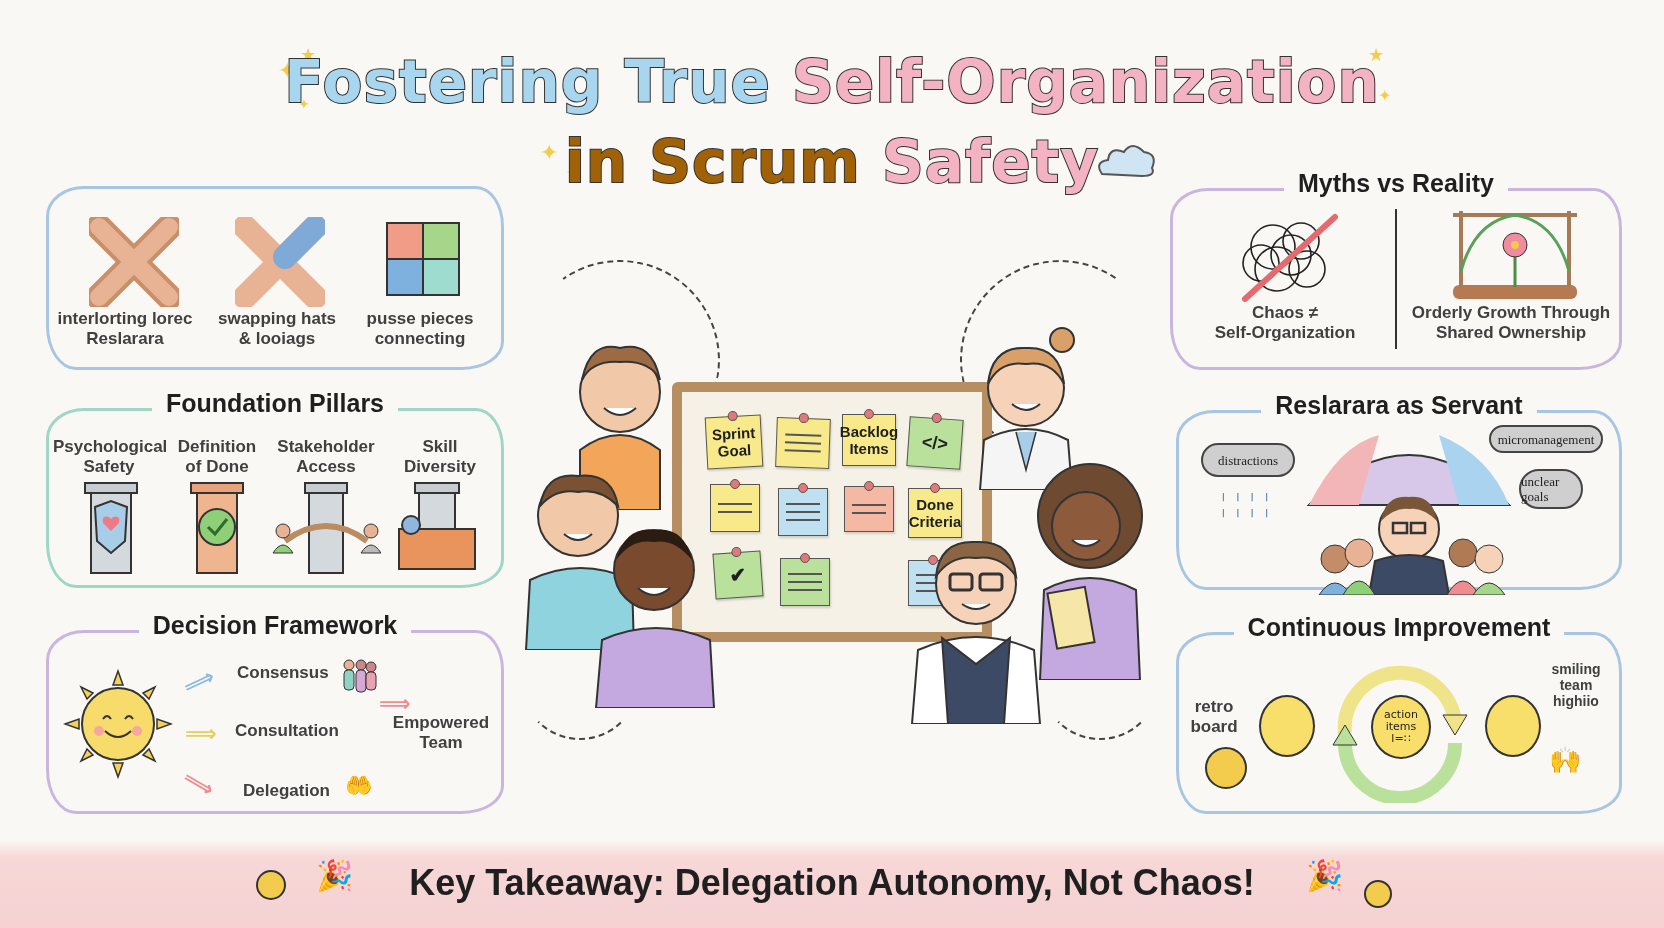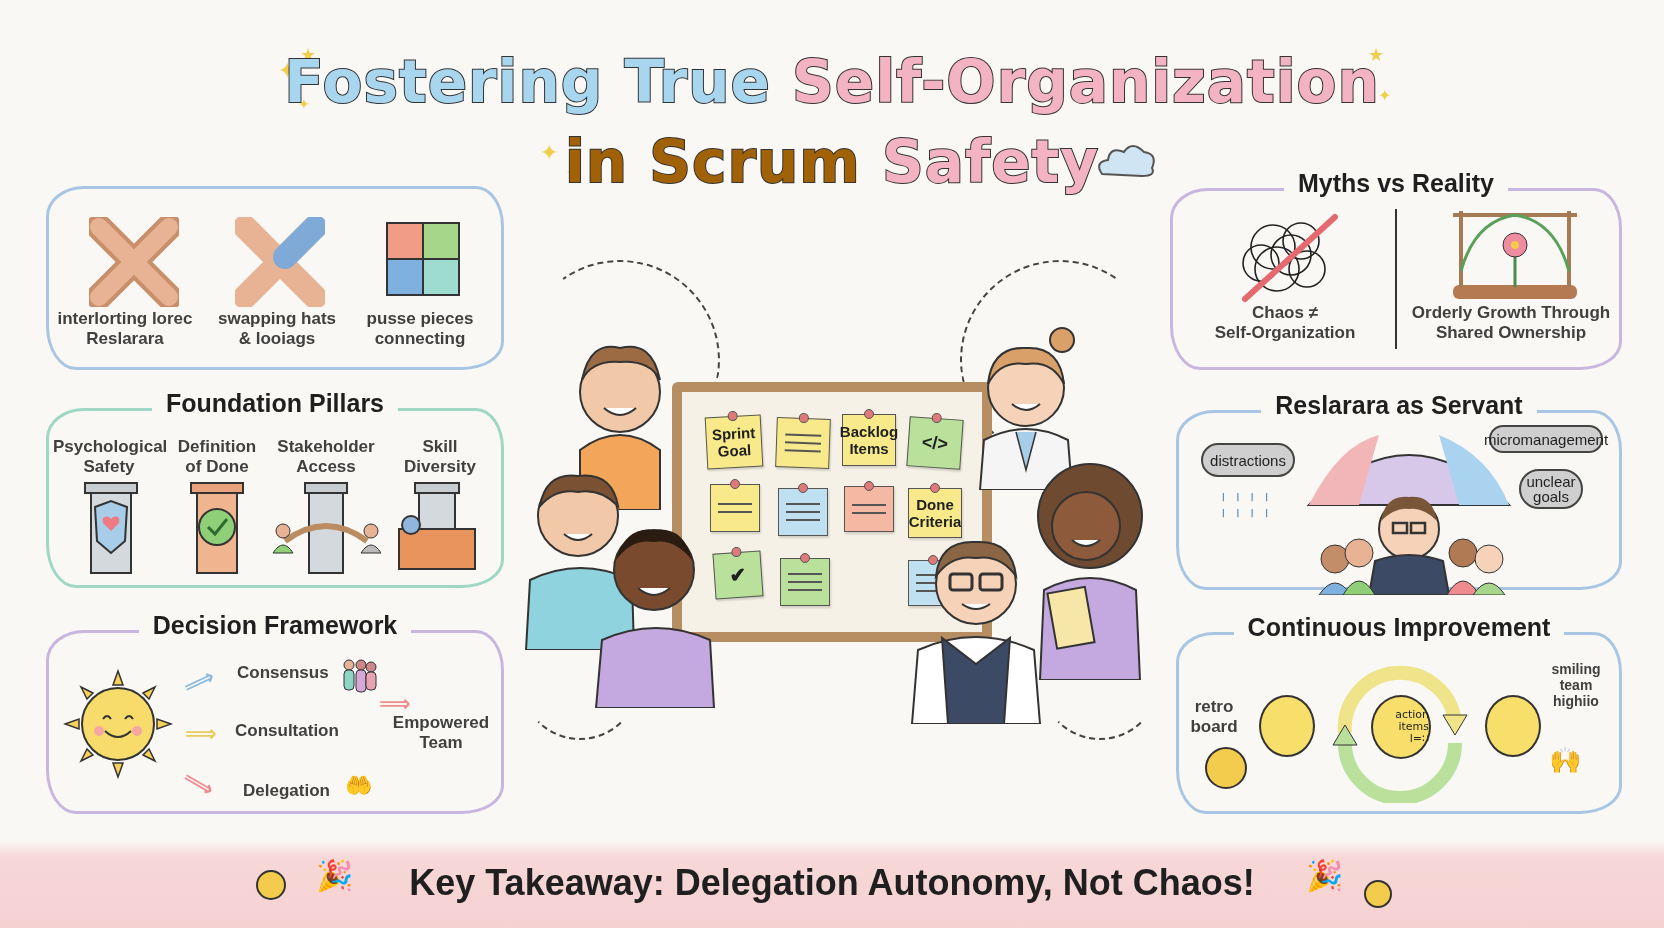--- a/index.html
+++ b/index.html
@@ -16,21 +16,21 @@
 .ptitle span{background:#f9f8f4;padding:0 14px;font-size:25px;font-weight:bold;font-family:"Liberation Sans",sans-serif}
 .lbl{position:absolute;text-align:center;font-family:"Liberation Sans",sans-serif;font-size:17px;line-height:20px;font-weight:bold;color:#404040}
 .sm{font-size:13px;line-height:15px}
 .note{position:absolute;border:1.5px solid #555;font-family:"Liberation Sans",sans-serif;font-size:15px;line-height:17px;text-align:center;display:flex;align-items:center;justify-content:center;font-weight:bold;box-shadow:1px 2px 2px rgba(0,0,0,.15)}
 .pin{position:absolute;top:-6px;left:50%;width:10px;height:10px;margin-left:-5px;border-radius:50%;background:#e07a7a;border:1px solid #555}
 .line{height:2px;background:#555;margin:3px 6px;width:70%}
 .banner{position:absolute;left:0;top:840px;width:1664px;height:88px;background:linear-gradient(#f9f8f4 0,#f7d7d7 18px,#f5d1d2 100%)}
 .btxt{position:absolute;left:0;right:0;top:22px;text-align:center;font-size:36px;font-weight:bold;font-family:"Liberation Sans",sans-serif}
 .face{position:absolute;border-radius:50%;border:2px solid #333;background:#f3cc4e}
 .dash{position:absolute;border:2.5px dashed #444;border-radius:50%}
-.cloud{position:absolute;background:#cfcfcf;border:2px solid #444;border-radius:30px;font-family:Liberation Sans, sans-serif;font-size:15px;display:flex;align-items:center;justify-content:center;text-align:center;line-height:15px}
+.cloud{position:absolute;background:#cfcfcf;border:2px solid #444;border-radius:30px;font-family:Liberation Serif, serif;font-size:13px;display:flex;align-items:center;justify-content:center;line-height:15px}
 .bulb{position:absolute;border-radius:50%;border:2.5px solid #333;background:#f8de6a}
 .arrowtxt{position:absolute;font-size:22px;font-weight:bold}
 </style>
 </head>
 <body>
 
 <span class="star" style="left:278px;top:58px">✦</span>
 <span class="star" style="left:300px;top:44px;font-size:18px">★</span>
 <span class="star" style="left:298px;top:96px;font-size:14px">✦</span>
 <span class="star" style="left:1368px;top:44px;font-size:18px">★</span>
@@ -339,21 +339,21 @@
       <div>board</div>
   </div>
   <div class="face" style="left:26px;top:112px;width:42px;height:42px"></div>
   <div class="bulb" style="left:80px;top:60px;width:56px;height:62px"></div>
   <svg class="abs" style="left:146px;top:28px" width="150" height="140">
     <path d="M20 70 A55 55 0 0 1 130 60" stroke="#f0e48a" stroke-width="14" fill="none"></path>
     <path d="M130 80 A55 55 0 0 1 20 80" stroke="#b9e19b" stroke-width="14" fill="none"></path>
     <polygon points="118,52 142,52 130,72" fill="#f0e48a" stroke="#333"></polygon>
     <polygon points="8,82 32,82 20,62" fill="#b9e19b" stroke="#333"></polygon>
   </svg>
-  <div class="bulb" style="left:192px;top:60px;width:60px;height:64px;display:flex;flex-direction:column;align-items:flex-end;justify-content:center;font-size:11px;line-height:12px">
+  <div class="bulb" style="left:192px;top:60px;width:60px;height:64px;display:flex;flex-direction:column;align-items:center;justify-content:center;font-size:11px;line-height:12px">
     <div>action</div>
       <div>items</div>
       <div>l=∷</div>
   </div>
   <div class="bulb" style="left:306px;top:60px;width:56px;height:62px"></div>
   <div class="lbl sm" style="left:362px;top:26px;width:70px;font-size:14px;line-height:16px">
     <div>smiling</div>
       <div>team</div>
       <div>highiio</div>
   </div>

